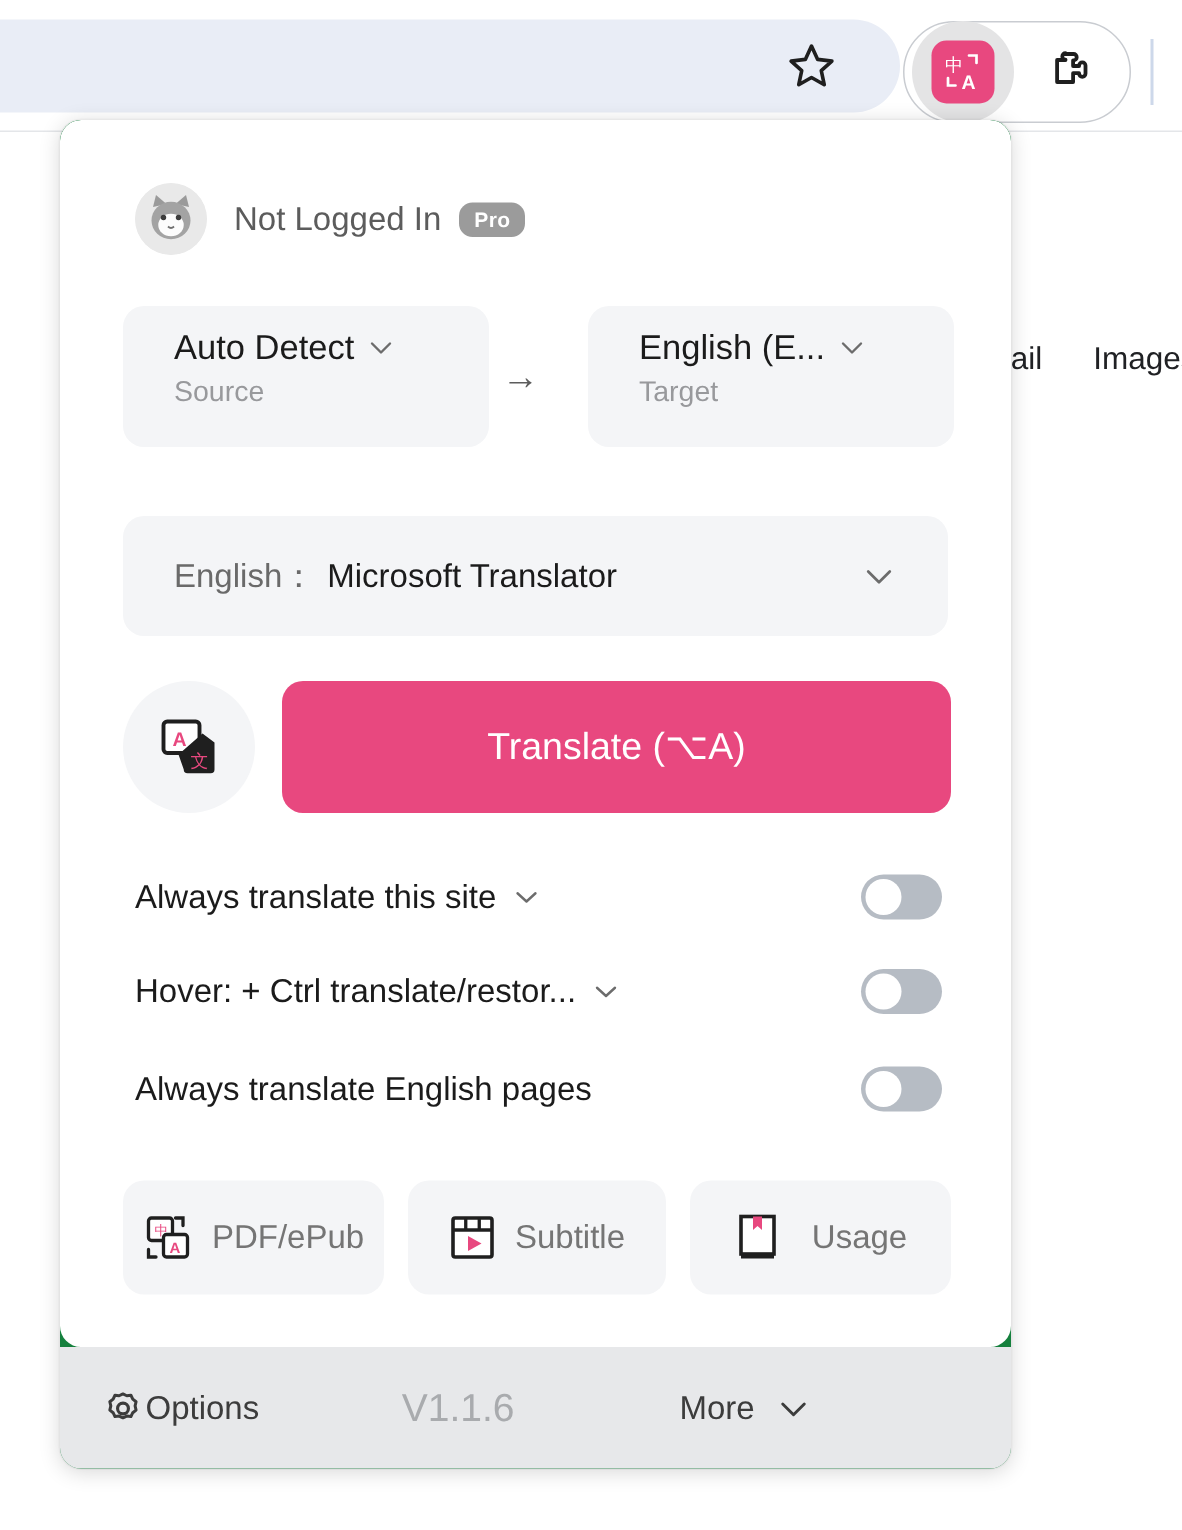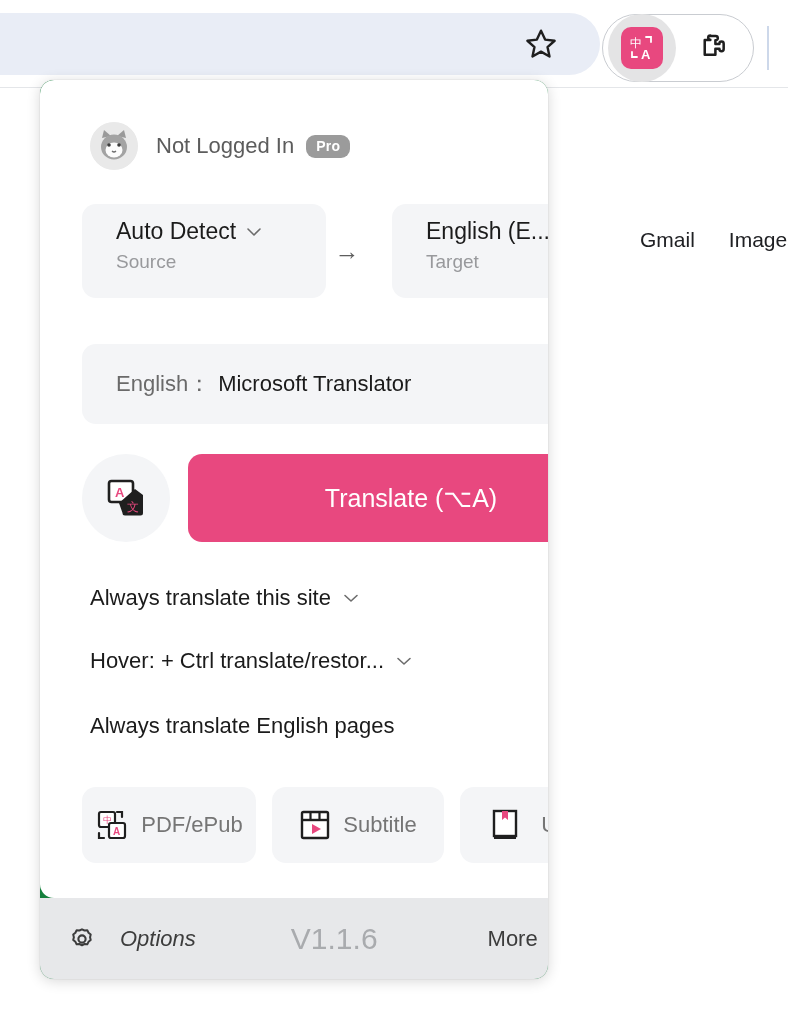--- a/index.html
+++ b/index.html
@@ -72,21 +72,21 @@
   .page-links {
     position: absolute; left: 640px; top: 140px;
     display: flex; gap: 34px;
     font-size: 21px; color: #202124;
     white-space: nowrap;
   }
 
   
   .popup {
     position: absolute; left: 40px; top: 80px;
-    width: 508px; height: 899px;
+    width: 634px; height: 899px;
     border-radius: 14px;
     background: #15803d;
     box-shadow: 0 2px 14px rgba(0,0,0,0.16), 0 0 0 1px rgba(0,0,0,0.03);
     overflow: hidden;
   }
   .popup-body {
     position: relative;
     width: 634px; height: 818px;
     background: #ffffff;
     border-radius: 14px 14px 14px 14px;
@@ -245,28 +245,27 @@
 
   
   .popup-footer {
     position: absolute; left: 0; top: 818px;
     width: 634px; height: 81px;
     background: #e7e8ea;
     display: flex; align-items: center;
   }
   .footer-options {
     margin-left: 28px;
-    display: flex; align-items: center; gap: 24px;
-    cursor: pointer;
-    font-style: italic;
+    display: flex; align-items: center; gap: 1px;
+    cursor: pointer;
   }
   .footer-options-label { font-size: 22px; color: #3c3c3c; }
   .footer-version {
     margin-left: 95px;
-    font-size: 30px; color: #a9abae;
+    font-size: 26px; color: #a9abae;
   }
   .footer-more {
     margin-left: 110px;
     display: flex; align-items: center; gap: 14px;
     cursor: pointer;
   }
   .footer-more-label { font-size: 22px; color: #3c3c3c; }
 
   svg { display: block; }
 </style>

